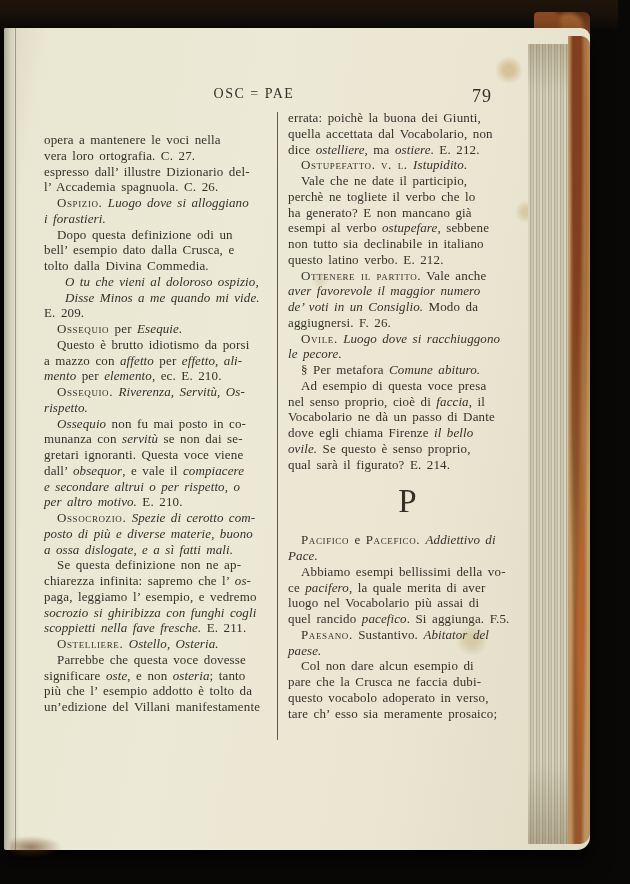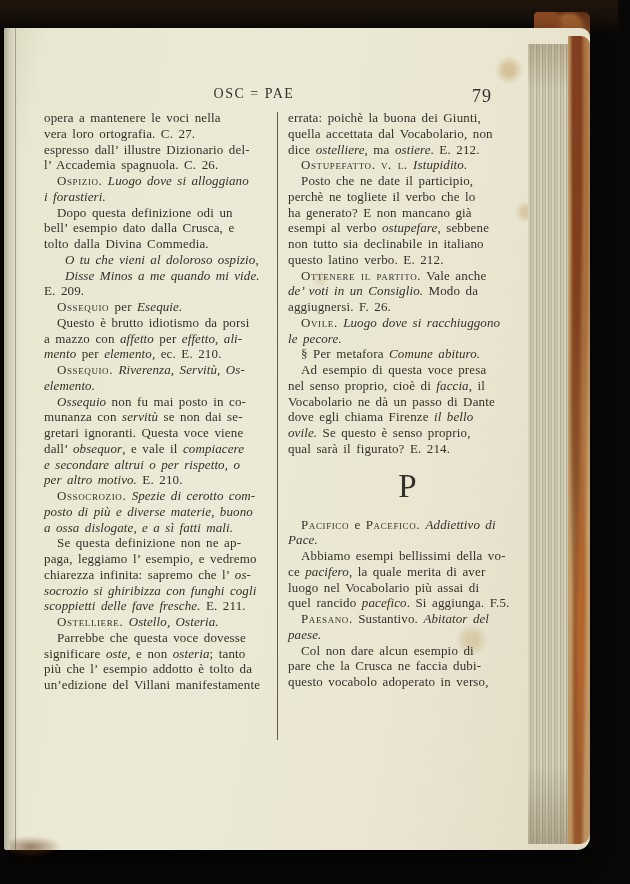--- a/index.html
+++ b/index.html
@@ -59,21 +59,21 @@
     filter:blur(1px);}
 
   
   .print{position:absolute;left:0;top:0;width:100%;height:100%;color:#34312a;}
   .running-head{position:absolute;left:160px;top:58px;width:180px;text-align:center;
     font-size:14px;letter-spacing:1.5px;}
   .page-number{position:absolute;left:468px;top:58px;font-size:18px;letter-spacing:1px;}
 
   .col{position:absolute;top:82px;font-size:13px;line-height:15.75px;
     letter-spacing:.15px;word-spacing:2px;white-space:nowrap;}
-  .col-left{left:40px;width:228px;}
+  .col-left{left:40px;width:228px;margin-top:22px;}
   .col-right{left:284px;width:240px;}
   .divider{position:absolute;left:273px;top:84px;width:1px;height:628px;
     background:rgba(62,56,44,.8);}
 
   .line{height:15.75px;}
   .ind0{padding-left:0;}
   .ind1{padding-left:13px;}
   .ind2{padding-left:21px;}
   .r-r{font-style:normal;}
   .r-i{font-style:italic;letter-spacing:.1px;}
@@ -109,53 +109,54 @@
           <div class="line ind0"><span class="r-r">bell’ esempio dato dalla Crusca, e</span></div>
           <div class="line ind0"><span class="r-r">tolto dalla Divina Commedia.</span></div>
           <div class="line ind2"><span class="r-i">O tu che vieni al doloroso ospizio,</span></div>
           <div class="line ind2"><span class="r-i">Disse Minos a me quando mi vide.</span></div>
           <div class="line ind0"><span class="r-r">E. 209.</span></div>
           <div class="line ind1"><span class="r-sc">Ossequio</span><span class="r-r"> per </span><span class="r-i">Esequie.</span></div>
           <div class="line ind1"><span class="r-r">Questo è brutto idiotismo da porsi</span></div>
           <div class="line ind0"><span class="r-r">a mazzo con </span><span class="r-i">affetto</span><span class="r-r"> per </span><span class="r-i">effetto</span><span class="r-r">, </span><span class="r-i">ali-</span></div>
           <div class="line ind0"><span class="r-i">mento</span><span class="r-r"> per </span><span class="r-i">elemento</span><span class="r-r">, ec. E. 210.</span></div>
           <div class="line ind1"><span class="r-sc">Ossequio.</span><span class="r-r"> </span><span class="r-i">Riverenza, Servitù, Os-</span></div>
-          <div class="line ind0"><span class="r-i">elemento.</span></div>
+          <div class="line ind0"><span class="r-i">rispetto.</span></div>
           <div class="line ind1"><span class="r-i">Ossequio</span><span class="r-r"> non fu mai posto in co-</span></div>
           <div class="line ind0"><span class="r-r">munanza con </span><span class="r-i">servitù</span><span class="r-r"> se non dai se-</span></div>
           <div class="line ind0"><span class="r-r">gretari ignoranti. Questa voce viene</span></div>
           <div class="line ind0"><span class="r-r">dall’ </span><span class="r-i">obsequor</span><span class="r-r">, e vale il </span><span class="r-i">compiacere</span></div>
           <div class="line ind0"><span class="r-i">e secondare altrui o per rispetto, o</span></div>
           <div class="line ind0"><span class="r-i">per altro motivo.</span><span class="r-r"> E. 210.</span></div>
           <div class="line ind1"><span class="r-sc">Ossocrozio.</span><span class="r-r"> </span><span class="r-i">Spezie di cerotto com-</span></div>
           <div class="line ind0"><span class="r-i">posto di più e diverse materie, buono</span></div>
           <div class="line ind0"><span class="r-i">a ossa dislogate, e a sì fatti mali.</span></div>
           <div class="line ind1"><span class="r-r">Se questa definizione non ne ap-</span></div>
+          <div class="line ind0"><span class="r-r">chiarezza infinita: sapremo che l’ </span><span class="r-i">os-</span></div>
           <div class="line ind0"><span class="r-r">paga, leggiamo l’ esempio, e vedremo</span></div>
-          <div class="line ind0"><span class="r-r">chiarezza infinita: sapremo che l’ </span><span class="r-i">os-</span></div>
           <div class="line ind0"><span class="r-i">socrozio si ghiribizza con funghi cogli</span></div>
-          <div class="line ind0"><span class="r-i">scoppietti delle fave fresche.</span><span class="r-r"> E. 211.</span></div>
+          <div class="line ind0"><span class="r-i">scoppietti nella fave fresche.</span><span class="r-r"> E. 211.</span></div>
           <div class="line ind1"><span class="r-sc">Ostelliere.</span><span class="r-r"> </span><span class="r-i">Ostello, Osteria.</span></div>
           <div class="line ind1"><span class="r-r">Parrebbe che questa voce dovesse</span></div>
           <div class="line ind0"><span class="r-r">significare </span><span class="r-i">oste</span><span class="r-r">, e non </span><span class="r-i">osteria</span><span class="r-r">; tanto</span></div>
           <div class="line ind0"><span class="r-r">più che l’ esempio addotto è tolto da</span></div>
           <div class="line ind0"><span class="r-r">un’edizione del Villani manifestamente</span></div>
         </div>
       <div class="col col-right">
           <div class="line ind0"><span class="r-r">errata: poichè la buona dei Giunti,</span></div>
           <div class="line ind0"><span class="r-r">quella accettata dal Vocabolario, non</span></div>
           <div class="line ind0"><span class="r-r">dice </span><span class="r-i">ostelliere</span><span class="r-r">, ma </span><span class="r-i">ostiere</span><span class="r-r">. E. 212.</span></div>
           <div class="line ind1"><span class="r-sc">Ostupefatto.</span><span class="r-r"> </span><span class="r-sc">v. l.</span><span class="r-r"> </span><span class="r-i">Istupidito.</span></div>
-          <div class="line ind1"><span class="r-r">Posto che ne date il participio,</span></div>
+          <div class="line ind1"><span class="r-r">Vale che ne date il participio,</span></div>
           <div class="line ind0"><span class="r-r">perchè ne togliete il verbo che lo</span></div>
           <div class="line ind0"><span class="r-r">ha generato? E non mancano già</span></div>
           <div class="line ind0"><span class="r-r">esempi al verbo </span><span class="r-i">ostupefare</span><span class="r-r">, sebbene</span></div>
           <div class="line ind0"><span class="r-r">non tutto sia declinabile in italiano</span></div>
           <div class="line ind0"><span class="r-r">questo latino verbo. E. 212.</span></div>
           <div class="line ind1"><span class="r-sc">Ottenere il partito.</span><span class="r-r"> Vale anche</span></div>
+          <div class="line ind0"><span class="r-i">aver favorevole il maggior numero</span></div>
           <div class="line ind0"><span class="r-i">de’ voti in un Consiglio.</span><span class="r-r"> Modo da</span></div>
           <div class="line ind0"><span class="r-r">aggiugnersi. F. 26.</span></div>
           <div class="line ind1"><span class="r-sc">Ovile.</span><span class="r-r"> </span><span class="r-i">Luogo dove si racchiuggono</span></div>
           <div class="line ind0"><span class="r-i">le pecore.</span></div>
           <div class="line ind1"><span class="r-r">§ Per metafora </span><span class="r-i">Comune abituro.</span></div>
           <div class="line ind1"><span class="r-r">Ad esempio di questa voce presa</span></div>
           <div class="line ind0"><span class="r-r">nel senso proprio, cioè di </span><span class="r-i">faccia</span><span class="r-r">, il</span></div>
           <div class="line ind0"><span class="r-r">Vocabolario ne dà un passo di Dante</span></div>
           <div class="line ind0"><span class="r-r">dove egli chiama Firenze </span><span class="r-i">il bello</span></div>
           <div class="line ind0"><span class="r-i">ovile.</span><span class="r-r"> Se questo è senso proprio,</span></div>
@@ -165,18 +166,19 @@
           <div class="line ind0"><span class="r-i">Pace.</span></div>
           <div class="line ind1"><span class="r-r">Abbiamo esempi bellissimi della vo-</span></div>
           <div class="line ind0"><span class="r-r">ce </span><span class="r-i">pacifero</span><span class="r-r">, la quale merita di aver</span></div>
           <div class="line ind0"><span class="r-r">luogo nel Vocabolario più assai di</span></div>
           <div class="line ind0"><span class="r-r">quel rancido </span><span class="r-i">pacefico</span><span class="r-r">. Si aggiunga. F.5.</span></div>
           <div class="line ind1"><span class="r-sc">Paesano.</span><span class="r-r"> Sustantivo. </span><span class="r-i">Abitator del</span></div>
           <div class="line ind0"><span class="r-i">paese.</span></div>
           <div class="line ind1"><span class="r-r">Col non dare alcun esempio di</span></div>
           <div class="line ind0"><span class="r-r">pare che la Crusca ne faccia dubi-</span></div>
           <div class="line ind0"><span class="r-r">questo vocabolo adoperato in verso,</span></div>
+          <div class="line ind0"><span class="r-r">tare ch’ esso sia meramente prosaico;</span></div>
         </div>
     </div>
   </div>
 
   <div class="smudge"></div>
 </div>
 
 </body></html>

